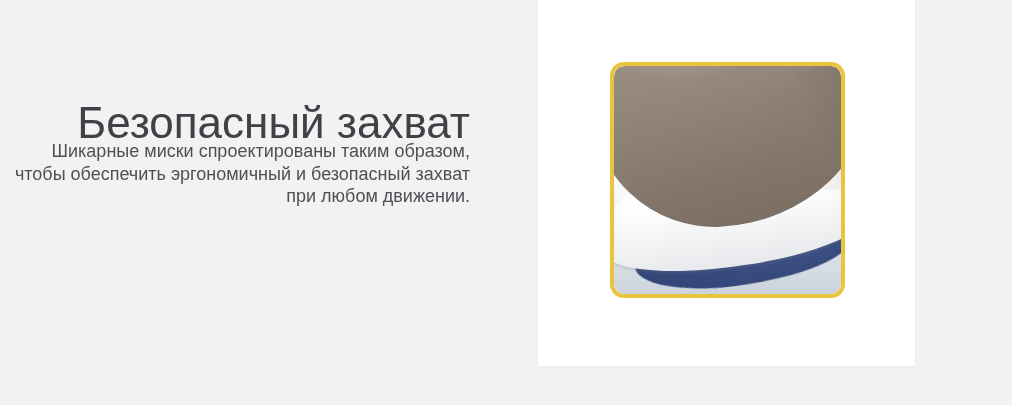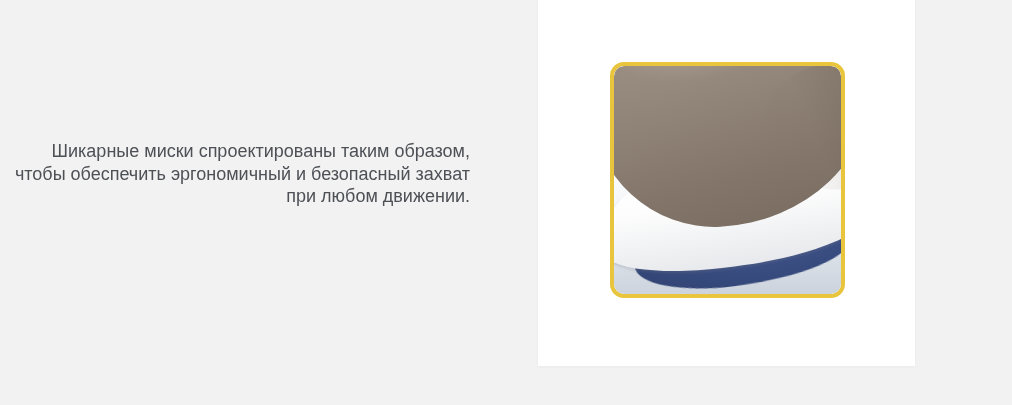--- a/index.html
+++ b/index.html
@@ -195,20 +195,21 @@
     border-radius: 50%;
     transform: rotate(-6deg);
   }
 </style>
 </head>
 <body>
 
 <div class="banner">
 
   <div class="text-col">
+    <h1 class="feature-title">Безопасный захват</h1>
     <p class="feature-desc">Шикарные миски спроектированы таким образом, чтобы обеспечить эргономичный и безопасный захват при любом движении.</p>
   </div>
 
   <div class="image-card">
     <div class="photo-frame">
       <div class="photo" title="Миска с эргономичным краем — бежево-серый корпус с белой кромкой и синей внутренней поверхностью">
         <div class="photo-bg"></div>
         <div class="photo-bg-shade"></div>
         <div class="bowl-blue"></div>
         <div class="bowl-blue-hi"></div>

